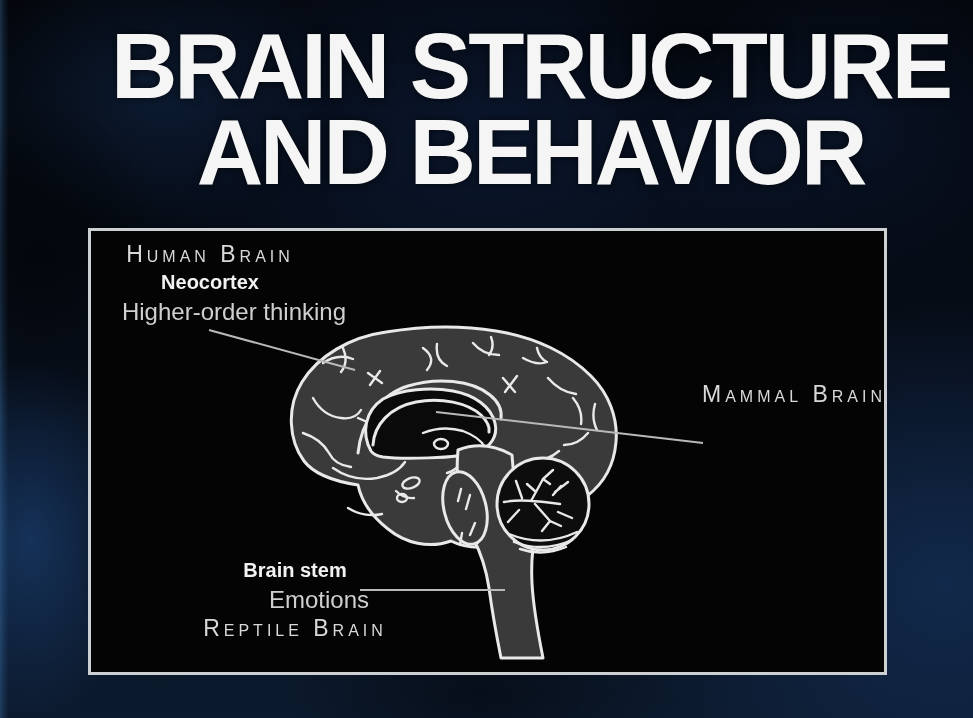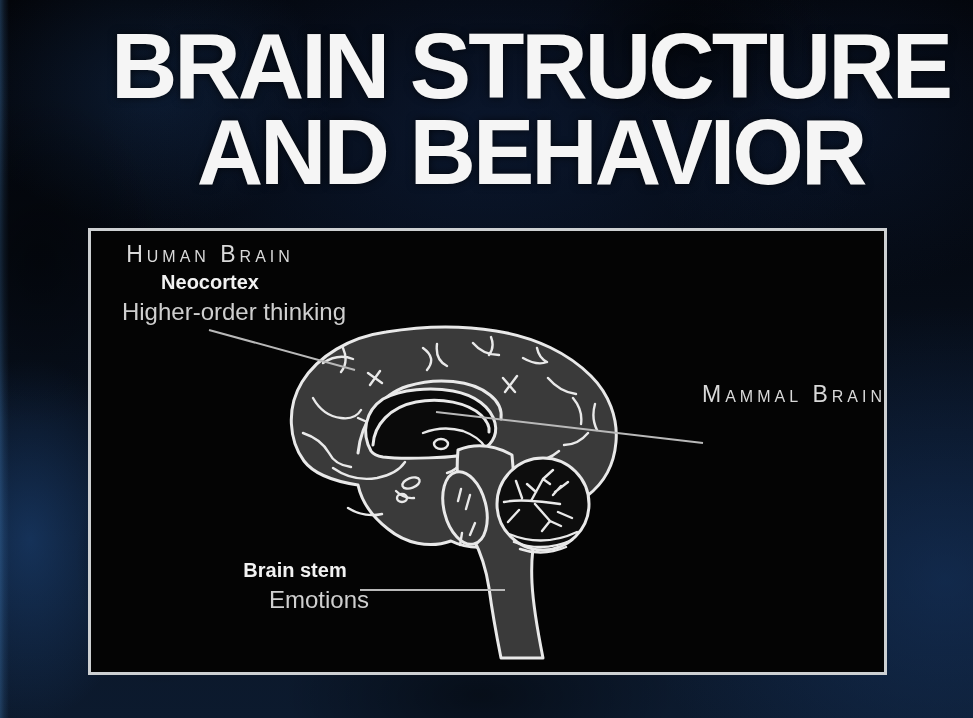--- a/index.html
+++ b/index.html
@@ -151,16 +151,17 @@
       <div class="region-function">Higher-order thinking</div>
     </div>
 
     <div class="label-group g-mammal">
       <div class="region-heading">Mammal Brain</div>
     </div>
 
     <div class="label-group g-reptile">
       <div class="region-structure">Brain stem</div>
       <div class="region-function">Emotions</div>
+      <div class="region-heading">Reptile Brain</div>
     </div>
 
   </div>
 </div>
 
 </body></html>

